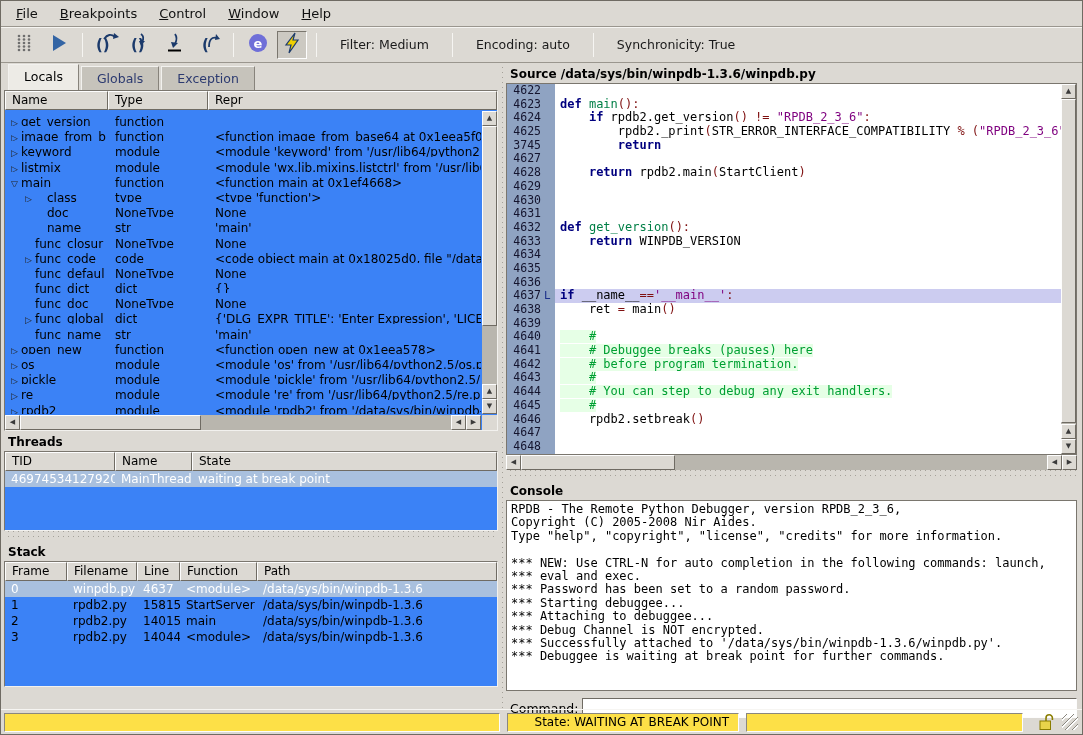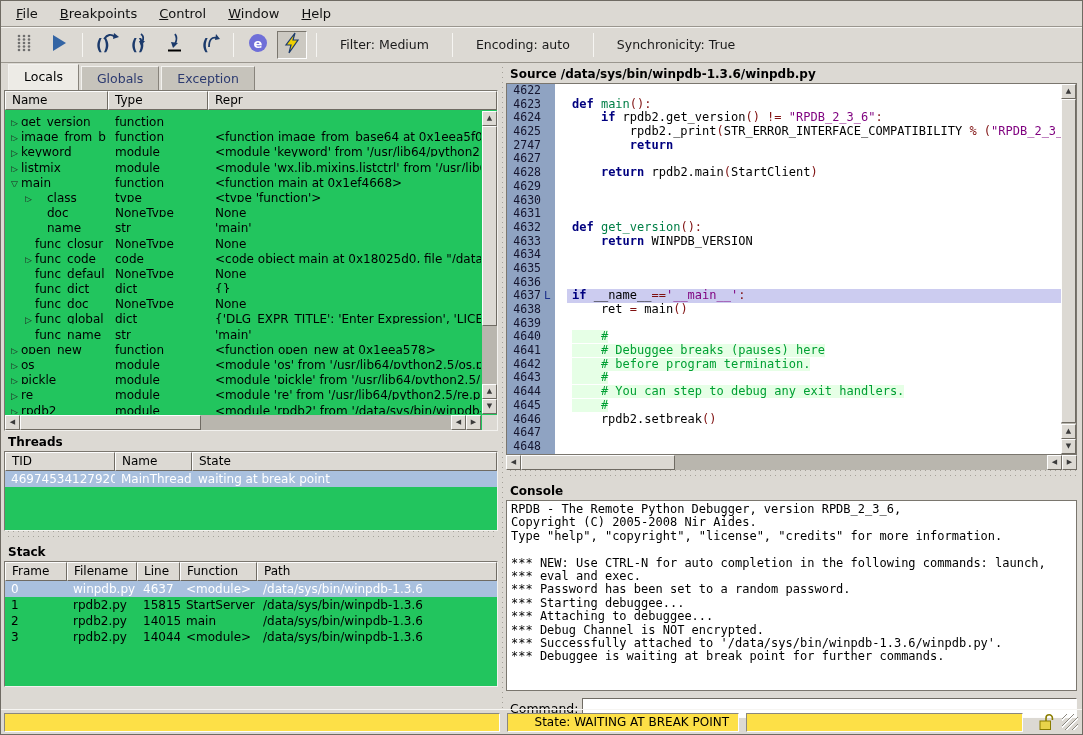--- a/index.html
+++ b/index.html
@@ -27,21 +27,21 @@
   .hsash { height:10px; flex:0 0 auto; background-image:radial-gradient(#a5a199 22%, transparent 23%); background-size:5px 5px; background-position:2px 3px; }
 
   .section-title { font-weight:bold; font-size:12px; color:#000; padding:4px 2px 2px 4px; flex:0 0 auto; }
 
   
   .tabs { display:flex; align-items:flex-end; height:27px; padding-left:4px; flex:0 0 auto; }
   .tab { padding:4px 15px 4px 15px; font-size:12.5px; background:#c6c3bb; color:#2c3a70; border:1px solid #87837b; border-bottom:none; border-top-color:#f2f1ee; border-left-color:#f2f1ee; margin-right:2px; }
   .tab.active { background:#edebe6; color:#000; padding-bottom:6px; }
 
   
-  .listbox { position:relative; background:#22c55e; border:1px solid #7a766e; border-bottom-color:#f2f1ee; border-right-color:#f2f1ee; overflow:hidden; flex:0 0 auto; }
+  .listbox { position:relative; background:#3b82f6; border:1px solid #7a766e; border-bottom-color:#f2f1ee; border-right-color:#f2f1ee; overflow:hidden; flex:0 0 auto; }
   .colrow { display:flex; height:19px; background:#dcd9d3; flex:0 0 auto; }
   .colhdr { border:1px solid; border-color:#fdfdfd #6f6b63 #6f6b63 #fdfdfd; background:#dcd9d3; font-size:12px; padding:1px 0 0 6px; white-space:nowrap; overflow:hidden; }
   .rows { overflow:hidden; }
   .lrow { display:flex; white-space:nowrap; overflow:hidden; color:#000; }
   .lrow.sel { background:#a9c0de; color:#fff; }
   .lcell { overflow:hidden; white-space:pre; flex:0 0 auto; padding-left:6px; }
   .lcell.last { flex:1 1 auto; }
   .tree-arrow { display:inline-block; width:13px; font-size:9px; color:#222; text-align:center; }
 
   .ns-row { height:15.2px; line-height:23px; font-size:12px; }
@@ -54,21 +54,21 @@
   .sb-thumb { position:absolute; background:#dcd9d3; border:1px solid; border-color:#fdfdfd #6f6b63 #6f6b63 #fdfdfd; }
   .sb-corner { position:absolute; width:15px; height:15px; background:#dcd9d3; }
 
   
   .srcbox { position:relative; background:#fff; border:1px solid #7a766e; overflow:hidden; flex:0 0 auto; }
   .srclines { position:absolute; left:0; top:0; right:15px; bottom:0; overflow:hidden; }
   .src-line { display:flex; height:13.7px; font-family:"DejaVu Sans Mono","Liberation Mono",monospace; font-size:12px; line-height:13.7px; }
   .gutter { width:48px; flex:0 0 auto; background:#8fa3c2; color:#14142e; display:flex; }
   .gutter .num { flex:1; text-align:right; padding-right:3px; font-size:11.5px; }
   .gutter .mark { width:11px; color:#1b2f8a; font-size:11px; }
-  .code { flex:1; white-space:pre; overflow:hidden; padding-left:5px;margin-left:12px; }
+  .code { flex:1; white-space:pre; overflow:hidden; padding-left:5px; }
   .src-line.hl .code { background:#ccccf0; }
   .kw { color:#00007f; font-weight:bold; }
   .nm { color:#007f46; }
   .st { color:#7f007f; }
   .op { color:#7f1010; }
   .cm { color:#00a033; background:#e6ffe6; }
   .p  { color:#000; }
 
   
   .consolebox { background:#fff; border:1px solid #7a766e; overflow:hidden; flex:0 0 auto; padding:2px 0 0 4px; }
@@ -389,21 +389,21 @@
             </div>
             <div class="src-line">
               <div class="gutter">
                 <span class="num">4625</span>
                 <span class="mark"></span>
               </div>
               <div class="code"><span class="p">        rpdb2._print</span><span class="op">(</span><span class="p">STR_ERROR_INTERFACE_COMPATIBILITY </span><span class="op">% </span><span class="op">(</span><span class="st">"RPDB_2_3_6"</span></div>
             </div>
             <div class="src-line">
               <div class="gutter">
-                <span class="num">2747</span>
+                <span class="num">3745</span>
                 <span class="mark"></span>
               </div>
               <div class="code"><span class="p">        </span><span class="kw">return</span></div>
             </div>
             <div class="src-line">
               <div class="gutter">
                 <span class="num">4627</span>
                 <span class="mark"></span>
               </div>
               <div class="code"></div>

